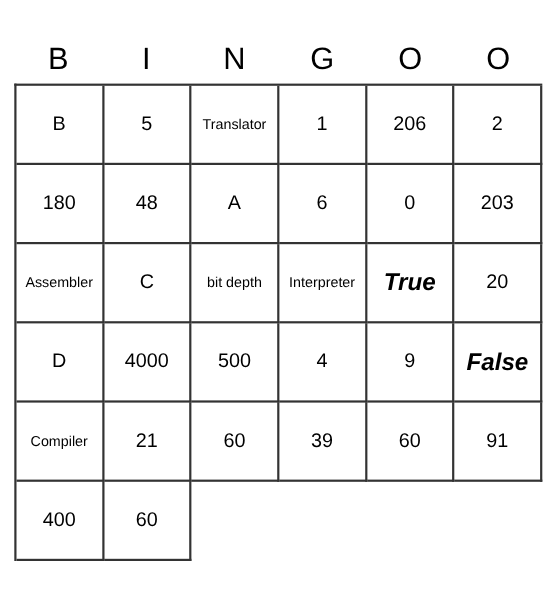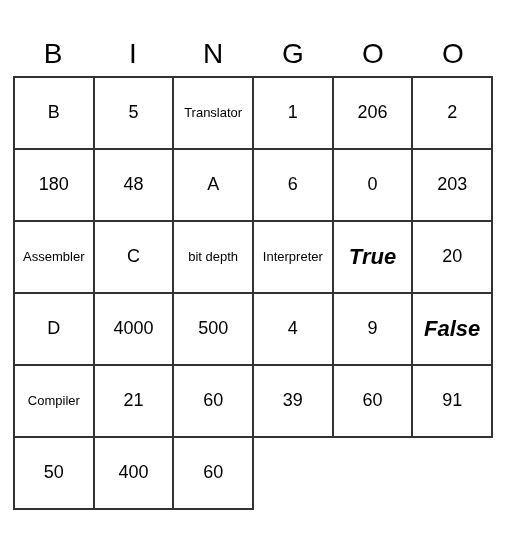--- a/index.html
+++ b/index.html
@@ -91,17 +91,16 @@
       <div class="bingo-cell">500</div>
       <div class="bingo-cell">4</div>
       <div class="bingo-cell">9</div>
       <div class="bingo-cell large-text">False</div>
       <div class="bingo-cell small-text">Compiler</div>
       <div class="bingo-cell">21</div>
       <div class="bingo-cell">60</div>
       <div class="bingo-cell">39</div>
       <div class="bingo-cell">60</div>
       <div class="bingo-cell">91</div>
-      <div class="bingo-cell">50</div>
       <div class="bingo-cell">400</div>
       <div class="bingo-cell">60</div>
     </div>
 </div>
 
 </body></html>

